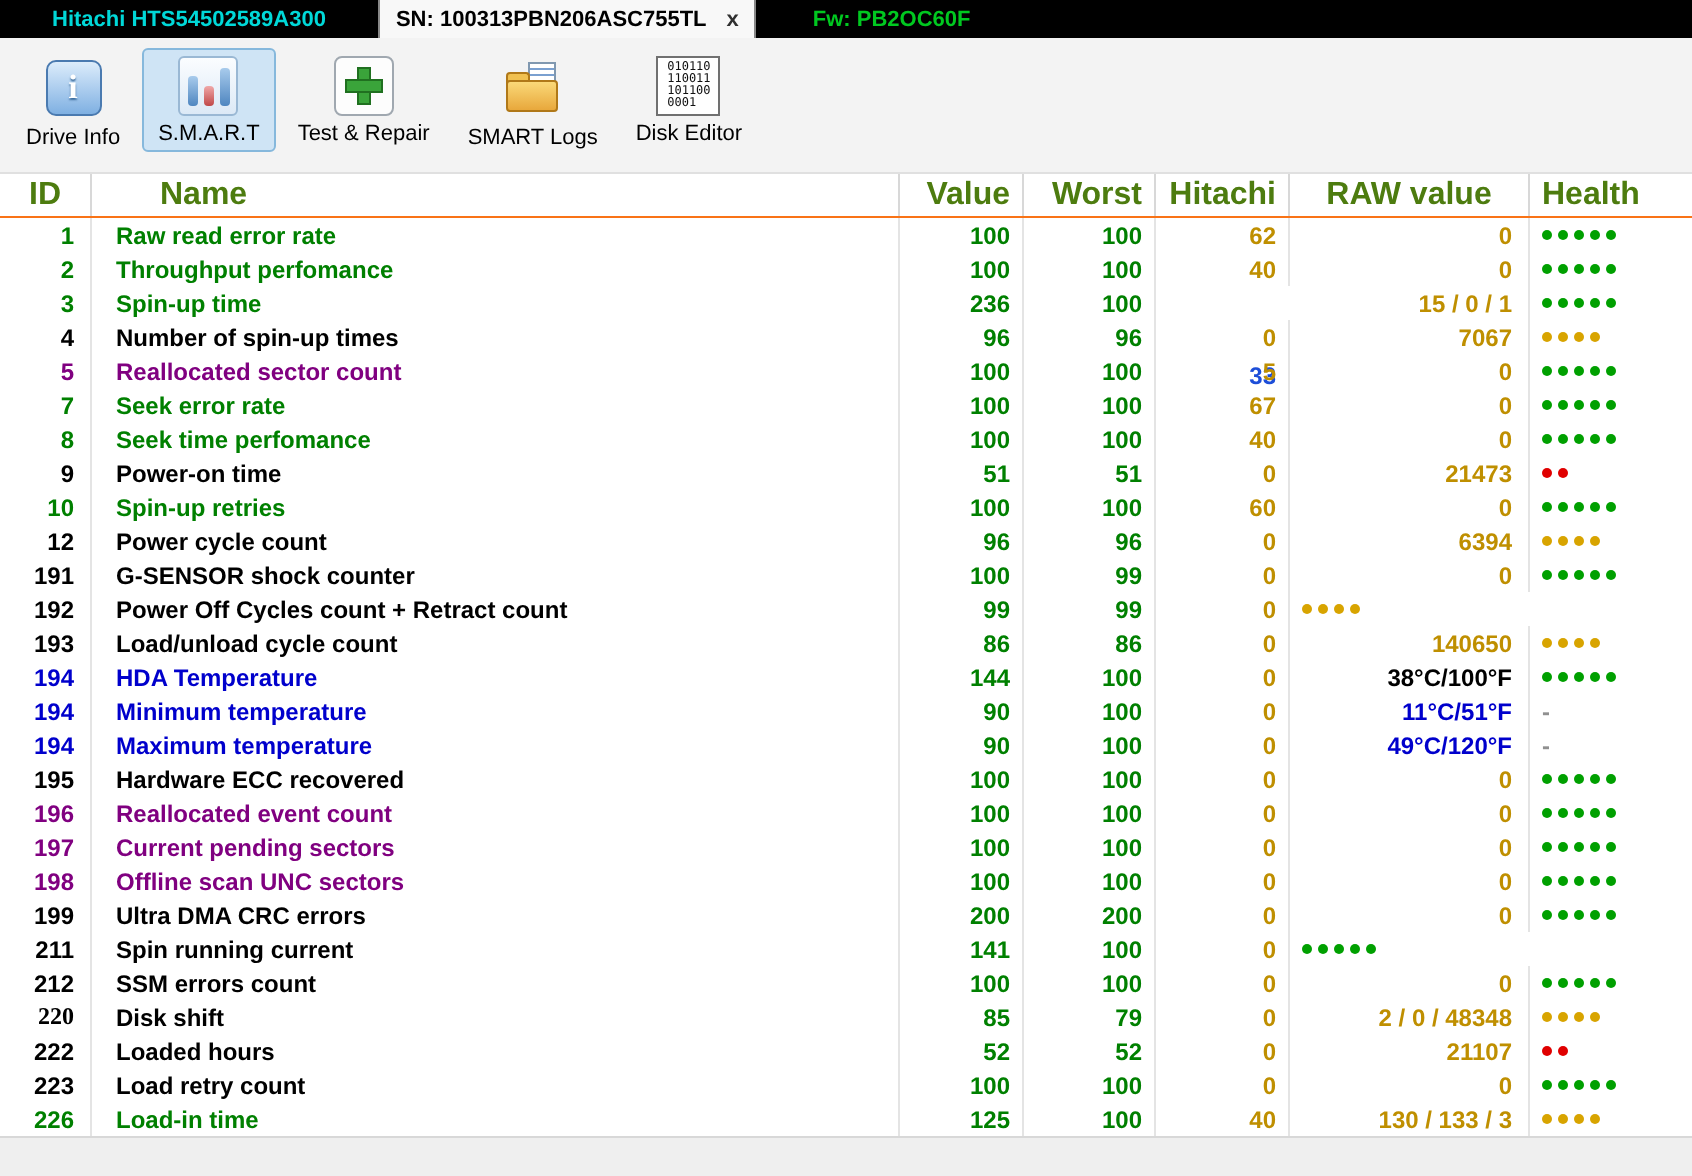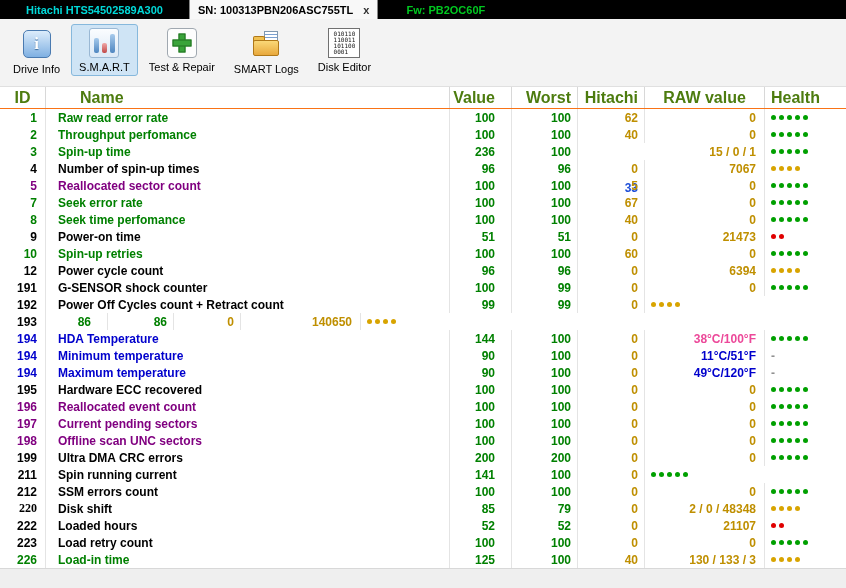--- a/index.html
+++ b/index.html
@@ -74,21 +74,21 @@
   .trow { height: 17px; display: flex; font-size: 12px; font-weight: bold; }
   .tcell { display: flex; align-items: center; height: 100%; border-right: 1px solid #e4e4e4;
       white-space: nowrap; overflow: hidden; }
 
   .c-id { width: 46px; }
   .table-header .c-id { justify-content: center; }
   .trow .c-id { justify-content: flex-end; padding-right: 8px; }
   .c-name { width: 404px; }
   .table-header .c-name { padding-left: 34px; }
   .trow .c-name { padding-left: 12px; }
-  .c-value { width: 62px; justify-content: flex-end; padding-right: 16px; text-align: center; }
+  .c-value { width: 62px; justify-content: flex-end; padding-right: 6px; text-align: center; }
   .c-worst { width: 66px; justify-content: flex-end; padding-right: 6px; }
   .c-tresh { width: 67px; justify-content: flex-end; padding-right: 6px; }
   .c-raw { width: 120px; }
   .table-header .c-raw { justify-content: center; }
   .trow .c-raw { justify-content: flex-end; padding-right: 8px; }
   .c-health { width: 81px; padding-left: 6px; border-right: none; }
 
   .dot { width: 5px; height: 5px; border-radius: 50%; margin-right: 3px; flex: 0 0 auto; }
   .dash { font-weight: bold; }
 
@@ -334,38 +334,39 @@
           <div class="tcell c-tresh" style="color: rgb(191, 143, 0);">0</div>
           <div class="tcell c-health">
             <span class="dot" style="background: rgb(216, 164, 0);"></span>
             <span class="dot" style="background: rgb(216, 164, 0);"></span>
             <span class="dot" style="background: rgb(216, 164, 0);"></span>
             <span class="dot" style="background: rgb(216, 164, 0);"></span>
           </div>
         </div>
         <div class="trow">
           <div class="tcell c-id" style="color: rgb(0, 0, 0);">193</div>
+          <div class="tcell c-name" style="color: rgb(0, 0, 0);">Load/unload cycle count</div>
           <div class="tcell c-value" style="color: rgb(0, 128, 0);">86</div>
           <div class="tcell c-worst" style="color: rgb(0, 128, 0);">86</div>
           <div class="tcell c-tresh" style="color: rgb(191, 143, 0);">0</div>
           <div class="tcell c-raw" style="color: rgb(191, 143, 0);">140650</div>
           <div class="tcell c-health">
             <span class="dot" style="background: rgb(216, 164, 0);"></span>
             <span class="dot" style="background: rgb(216, 164, 0);"></span>
             <span class="dot" style="background: rgb(216, 164, 0);"></span>
             <span class="dot" style="background: rgb(216, 164, 0);"></span>
           </div>
         </div>
         <div class="trow">
           <div class="tcell c-id" style="color: rgb(0, 0, 204);">194</div>
           <div class="tcell c-name" style="color: rgb(0, 0, 204);">HDA Temperature</div>
           <div class="tcell c-value" style="color: rgb(0, 128, 0);">144</div>
           <div class="tcell c-worst" style="color: rgb(0, 128, 0);">100</div>
           <div class="tcell c-tresh" style="color: rgb(191, 143, 0);">0</div>
-          <div class="tcell c-raw" style="color: #ec4899;">38°C/100°F</div>
+          <div class="tcell c-raw" style="color: #000000;">38°C/100°F</div>
           <div class="tcell c-health">
             <span class="dot" style="background: rgb(0, 160, 0);"></span>
             <span class="dot" style="background: rgb(0, 160, 0);"></span>
             <span class="dot" style="background: rgb(0, 160, 0);"></span>
             <span class="dot" style="background: rgb(0, 160, 0);"></span>
             <span class="dot" style="background: rgb(0, 160, 0);"></span>
           </div>
         </div>
         <div class="trow">
           <div class="tcell c-id" style="color: rgb(0, 0, 204);">194</div>

